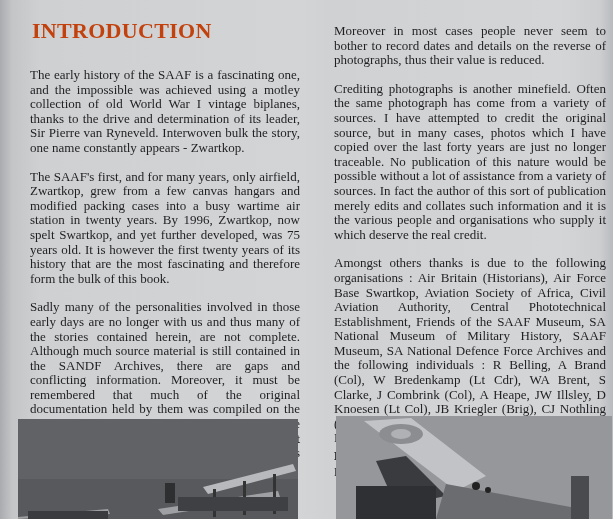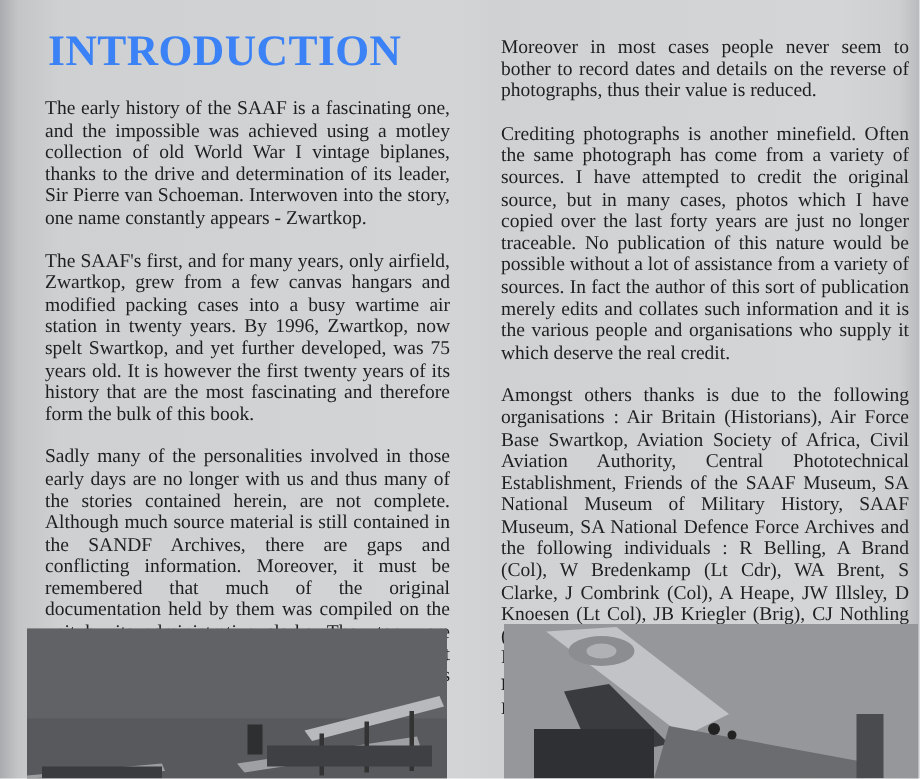--- a/index.html
+++ b/index.html
@@ -6,21 +6,21 @@
   body {
     width:613px; height:519px; overflow:hidden; position:relative;
     background: linear-gradient(90deg, #a9abae 0px, #c3c5c7 12px, #cfd0d2 40px, #d3d4d6 300px, #d0d1d3 330px, #d4d5d7 560px, #cdced0 600px, #b9babd 613px);
     font-family: "Liberation Serif", "DejaVu Serif", serif;
     color: #1f1f22;
   }
   .col { position:absolute; }
   .left { left:24px; top:18px; width:276px; }
   .right { left:334px; top:24px; width:272px; }
   h1 {
-    margin:0 0 14px 8px; font-size:29px; font-weight:bold; letter-spacing:0.3px; color:#3b82f6;
+    margin:0 0 24px 8px; font-size:22px; font-weight:bold; letter-spacing:0.3px; color:#c2410c;
   }
   p {
     margin:0 0 14px 0; font-size:13px; line-height:14.6px; text-align:justify; text-align-last:left;
   }
   .left p { padding-left:6px; }
   .sig-bold { font-weight:bold; font-size:11.6px; margin:2px 0 2px 0; line-height:14px; }
   .sig { font-size:11.6px; line-height:14px; margin:0; }
   .photo {
     position:absolute; overflow:hidden;
     background: linear-gradient(180deg, #5c5d60 0%, #6a6b6e 40%, #6e6f72 70%, #4b4c4f 100%);
@@ -28,21 +28,21 @@
   .photo1 { left:18px; top:419px; width:280px; height:100px; }
   .photo2 { left:336px; top:416px; width:276px; height:103px;
     background: linear-gradient(180deg, #8f9093 0%, #9d9ea1 50%, #8a8b8e 100%); }
   svg { display:block; }
 </style>
 </head>
 <body>
 
 <div class="col left">
   <h1>INTRODUCTION</h1>
-  <p>The early history of the SAAF is a fascinating one, and the impossible was achieved using a motley collection of old World War I vintage biplanes, thanks to the drive and determination of its leader, Sir Pierre van Schoeman. Interwoven into the story, one name constantly appears - Zwartkop.</p>
+  <p>The early history of the SAAF is a fascinating one, and the impossible was achieved using a motley collection of old World War I vintage biplanes, thanks to the drive and determination of its leader, Sir Pierre van Ryneveld. Interwoven bulk the story, one name constantly appears - Zwartkop.</p>
   <p>The SAAF's first, and for many years, only airfield, Zwartkop, grew from a few canvas hangars and modified packing cases into a busy wartime air station in twenty years. By 1996, Zwartkop, now spelt Swartkop, and yet further developed, was 75 years old. It is however the first twenty years of its history that are the most fascinating and therefore form the bulk of this book.</p>
   <p>Sadly many of the personalities involved in those early days are no longer with us and thus many of the stories contained herein, are not complete. Although much source material is still contained in the SANDF Archives, there are gaps and conflicting information. Moreover, it must be remembered that much of the original documentation held by them was compiled on the unit by its administrative clerks. They too were human and often seemed to develop instant dyslexia when confronted with pen and paper, as did pilots when filling in their logbooks.</p>
 </div>
 
 <div class="col right">
   <p>Moreover in most cases people never seem to bother to record dates and details on the reverse of photographs, thus their value is reduced.</p>
   <p>Crediting photographs is another minefield. Often the same photograph has come from a variety of sources. I have attempted to credit the original source, but in many cases, photos which I have copied over the last forty years are just no longer traceable. No publication of this nature would be possible without a lot of assistance from a variety of sources. In fact the author of this sort of publication merely edits and collates such information and it is the various people and organisations who supply it which deserve the real credit.</p>
   <p style="margin-bottom:4px;">Amongst others thanks is due to the following organisations : Air Britain (Historians), Air Force Base Swartkop, Aviation Society of Africa, Civil Aviation Authority, Central Phototechnical Establishment, Friends of the SAAF Museum, SA National Museum of Military History, SAAF Museum, SA National Defence Force Archives and the following individuals : R Belling, A Brand (Col), W Bredenkamp (Lt Cdr), WA Brent, S Clarke, J Combrink (Col), A Heape, JW Illsley, D Knoesen (Lt Col), JB Kriegler (Brig), CJ Nothling (Col) B Perkins, M Schoeman, KF Smy, I Spring, RC Sturtivant, V Swanepoel, R van Zyl, LJ Vosloo.</p>
   <div class="sig-bold">DAVE BECKER 1996</div>
   <div class="sig">D Becker : 1996</div>

